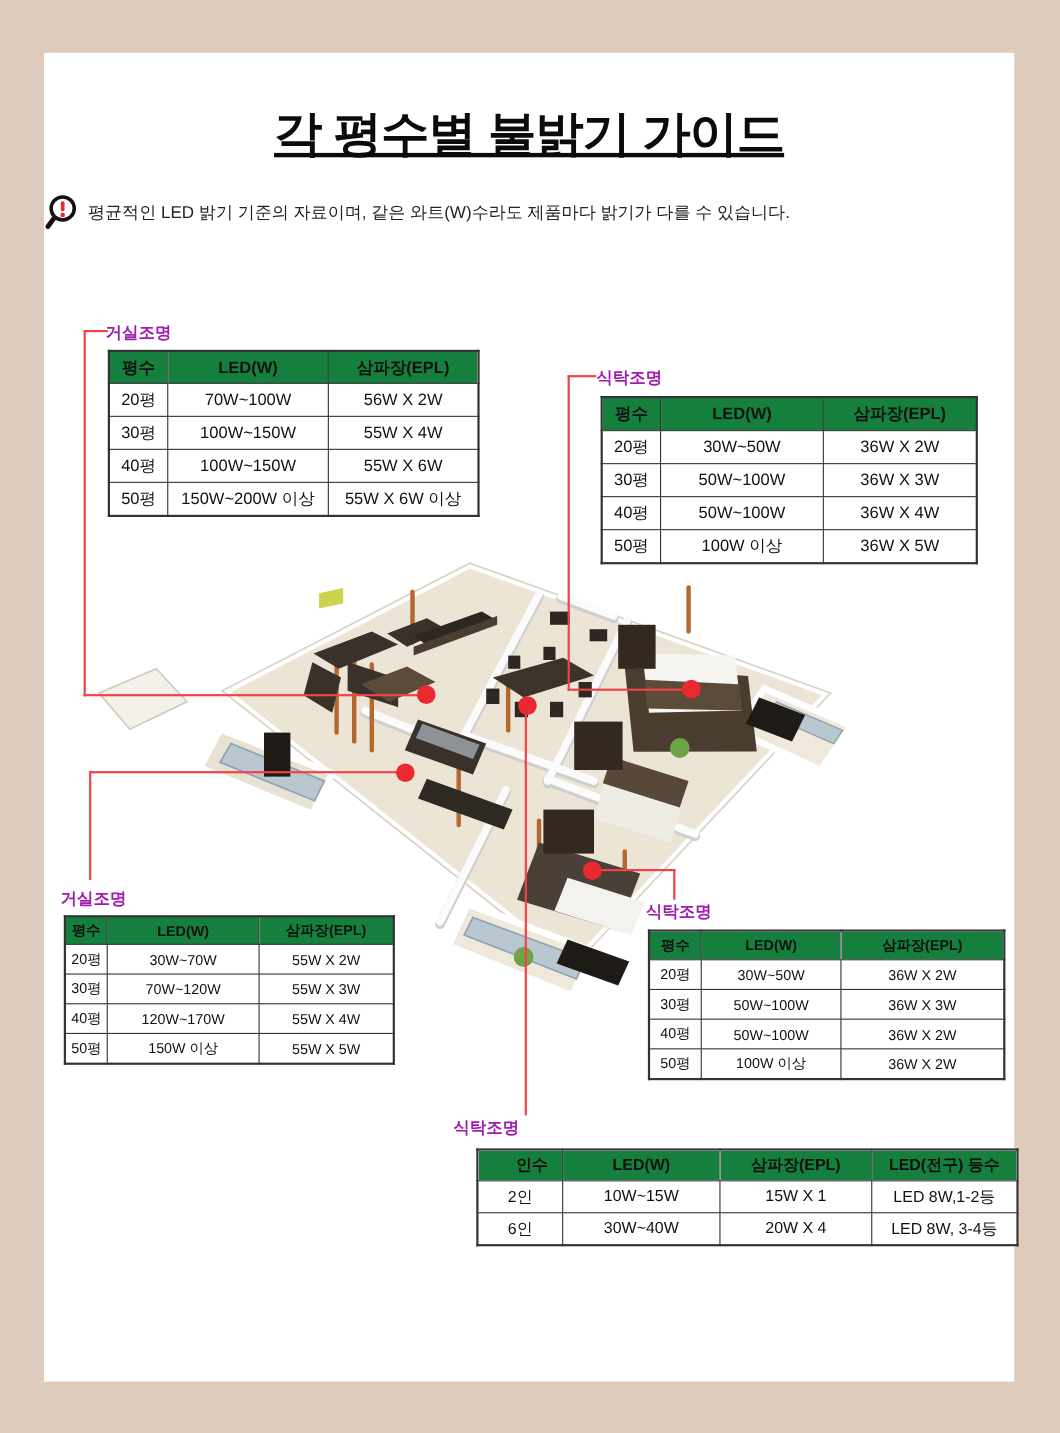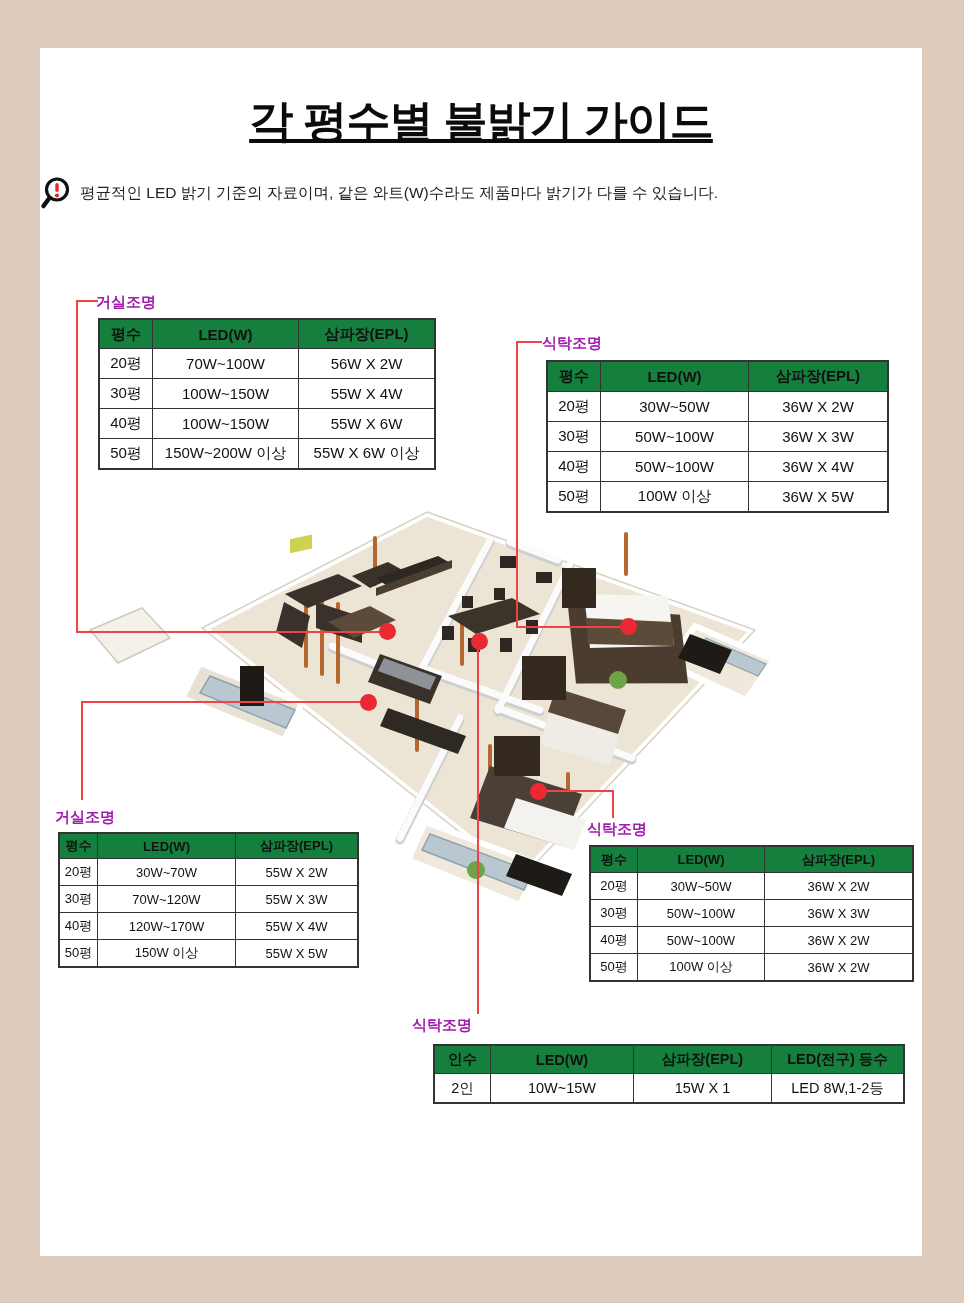--- a/index.html
+++ b/index.html
@@ -28,21 +28,21 @@
   .t-kitchen{left:58px;top:832px;width:295px;font-size:13px;}
   .t-kitchen th{height:24px;}.t-kitchen td{height:26px;}
   .t-kitchen th:nth-child(1){width:37px;}.t-kitchen th:nth-child(2){width:137px;}.t-kitchen th:nth-child(3){width:121px;}
   
   .t-smallroom{left:589px;top:845px;width:319px;font-size:13px;}
   .t-smallroom th{height:25px;}.t-smallroom td{height:26px;}
   .t-smallroom th:nth-child(1){width:46px;}.t-smallroom th:nth-child(2){width:126px;}.t-smallroom th:nth-child(3){width:147px;}
   
   .t-dining{left:433px;top:1044px;width:465px;font-size:14.5px;}
   .t-dining th{height:27px;}.t-dining td{height:28px;}
-  .t-dining th:nth-child(1){width:55px;}.t-dining th:nth-child(2){width:142px;}
+  .t-dining th:nth-child(1){width:55px;padding-left:21px;}.t-dining th:nth-child(2){width:142px;}
   .t-dining th:nth-child(3){width:137px;}.t-dining th:nth-child(4){width:131px;}
   
   .hline,.vline{position:absolute;background:#ef4348;}
   .hline{height:2px;}.vline{width:2px;}
   .dot{position:absolute;width:17px;height:17px;border-radius:50%;background:#ea2a30;}
   .fp{position:absolute;left:70px;top:498px;}
 </style>
 </head>
 <body>
 
@@ -315,15 +315,21 @@
           <th>LED(전구) 등수</th>
         </tr>
       </thead>
       <tbody>
         <tr>
           <td>2인</td>
           <td>10W~15W</td>
           <td>15W X 1</td>
           <td>LED 8W,1-2등</td>
         </tr>
+        <tr>
+          <td>6인</td>
+          <td>30W~40W</td>
+          <td>20W X 4</td>
+          <td>LED 8W, 3-4등</td>
+        </tr>
       </tbody>
   </table>
 </div>
 
 </body></html>

